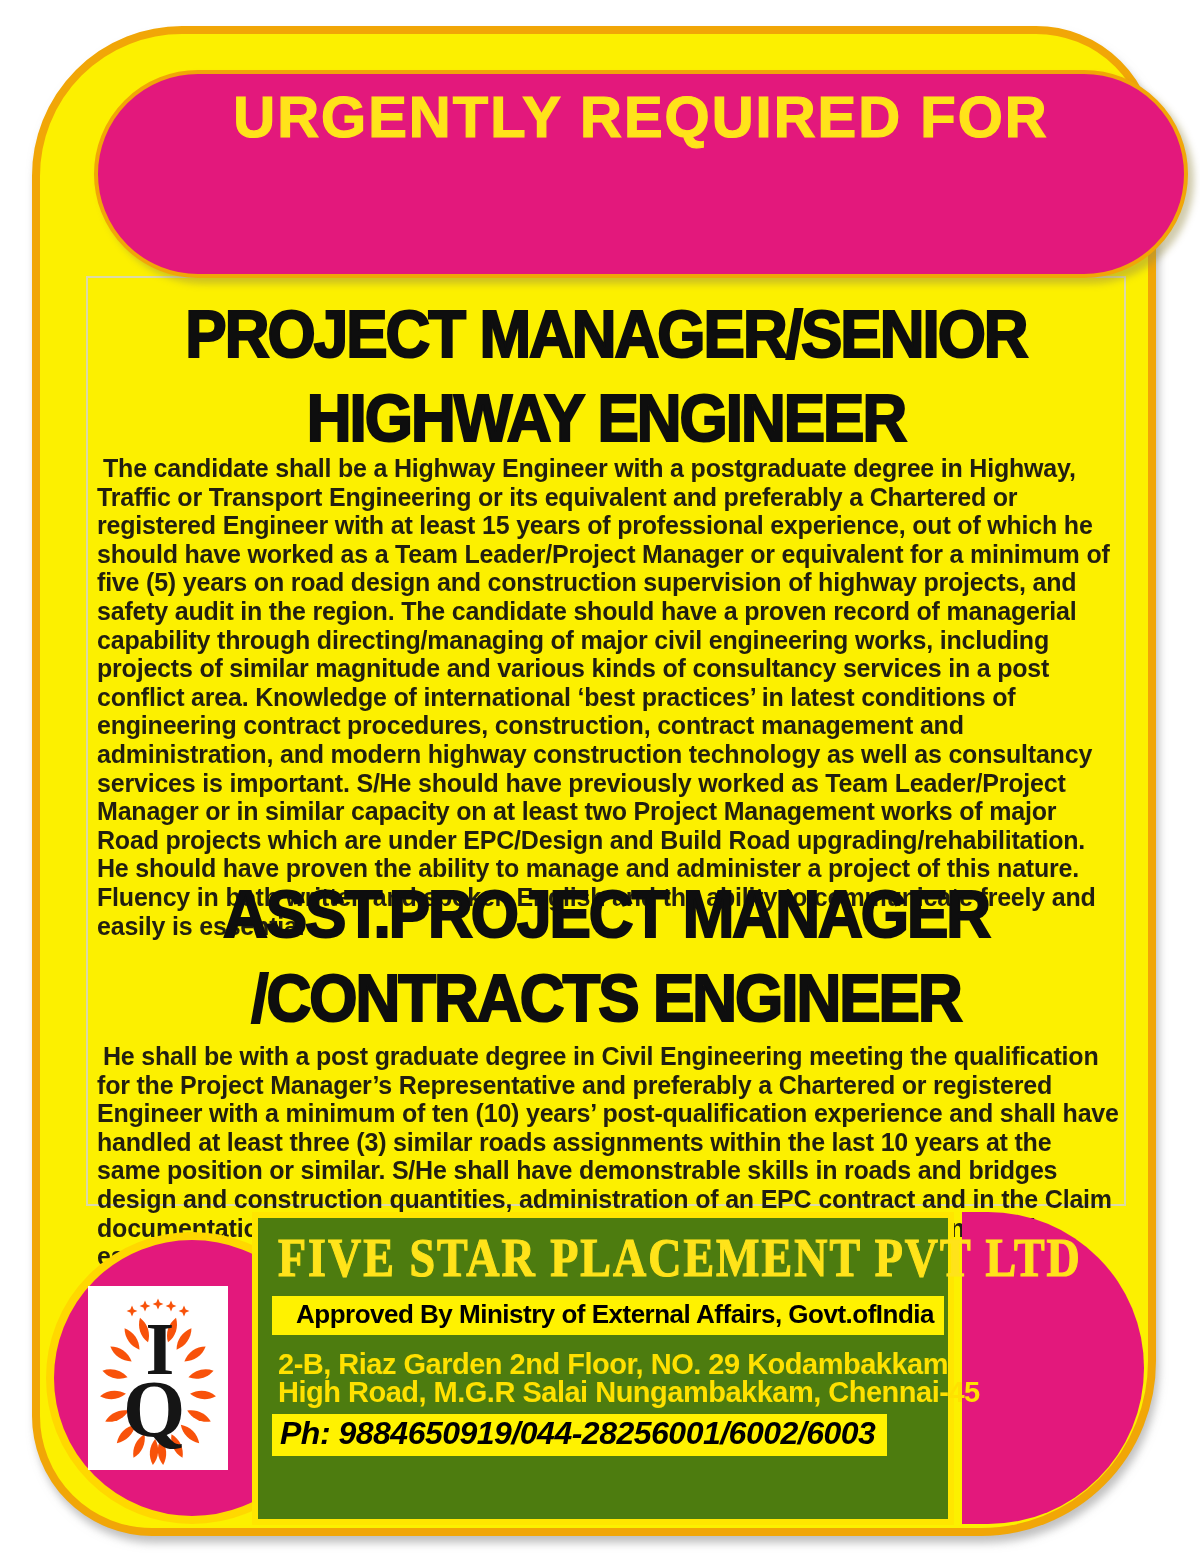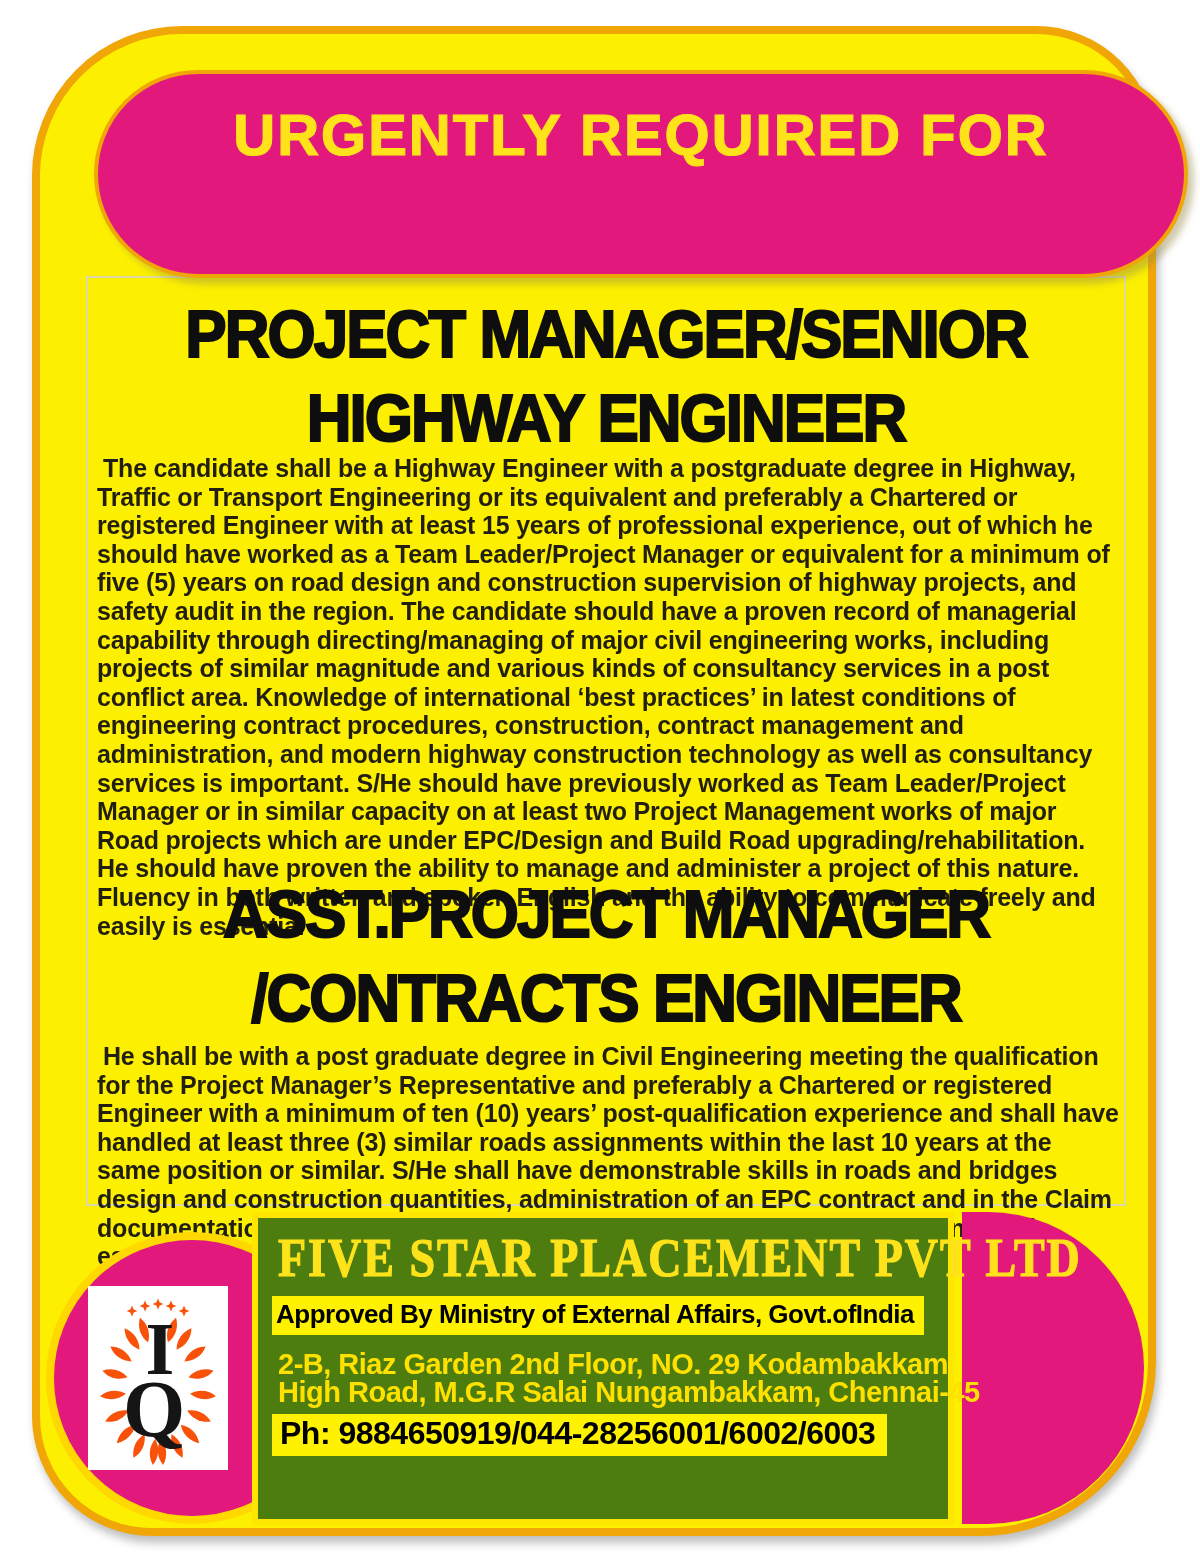--- a/index.html
+++ b/index.html
@@ -12,21 +12,21 @@
           border-radius:150px 120px 175px 120px;
           box-shadow:3px 7px 8px rgba(140,140,140,.55);}
 
   
   .pill{position:absolute;left:54px;top:36px;width:1094px;height:208px;
         background:#E3187C;border:4px solid #F1A607;box-sizing:border-box;
         border-radius:110px;z-index:4;text-align:center;
         box-shadow:6px 6px 7px rgba(150,140,70,.45);}
   .pill-line{line-height:85px;font-size:58px;font-weight:bold;letter-spacing:2px;
              color:#FFE31A;-webkit-text-stroke:1.2px #FFE31A;}
-  .pill-line.first{padding-top:18px;}
+  .pill-line.first{}
 
   
   .frame{position:absolute;left:86px;top:276px;width:1040px;height:930px;
          border:2px solid #DCD9A8;box-sizing:border-box;}
 
   .jtitle{position:absolute;left:90px;width:1032px;text-align:center;
           font-size:62px;line-height:78px;font-weight:bold;letter-spacing:-2px;
           color:#0e0e0e;-webkit-text-stroke:2px #0e0e0e;
           transform:scaleY(1.08);transform-origin:50% 0;}
   .t1{top:292px;}
@@ -47,27 +47,27 @@
           background:#ffffff;z-index:3;}
   .infobox{position:absolute;left:252px;top:1212px;width:702px;height:313px;
           background:#4d7c0f;border:6px solid #FFE600;box-sizing:border-box;z-index:2;}
 
   .cname{position:absolute;left:20px;top:8px;white-space:nowrap;
          font-family:"Liberation Serif",serif;font-weight:bold;font-size:46px;
          letter-spacing:2px;color:#FFE31A;-webkit-text-stroke:1px #FFE31A;
          transform:scaleY(1.18);transform-origin:0 0;}
   .strip{display:inline-block;background:#FFF200;color:#000;font-weight:bold;white-space:nowrap;}
   .approval{position:absolute;left:14px;top:78px;font-size:26px;letter-spacing:-0.5px;
-            padding:3px 10px 5px 4px;}
+            padding:3px 10px 5px 24px;}
   .addr{position:absolute;left:20px;white-space:nowrap;font-size:29px;font-weight:bold;
         letter-spacing:-0.5px;color:#FFE100;}
   .addr1{top:122px;margin-top:8px;}
   .addr2{top:158px;}
   .phone{position:absolute;left:14px;top:196px;font-size:32px;letter-spacing:-0.5px;
-         padding:1px 12px 4px 8px;}
+         padding:1px 12px 4px 8px;font-style:italic;}
   .email{position:absolute;left:14px;top:238px;font-size:37px;letter-spacing:-1px;
          padding:1px 12px 5px 8px;}
 </style>
 </head>
 <body>
 
 <div class="page">
   <div class="poster">
 
     <div class="pill">

